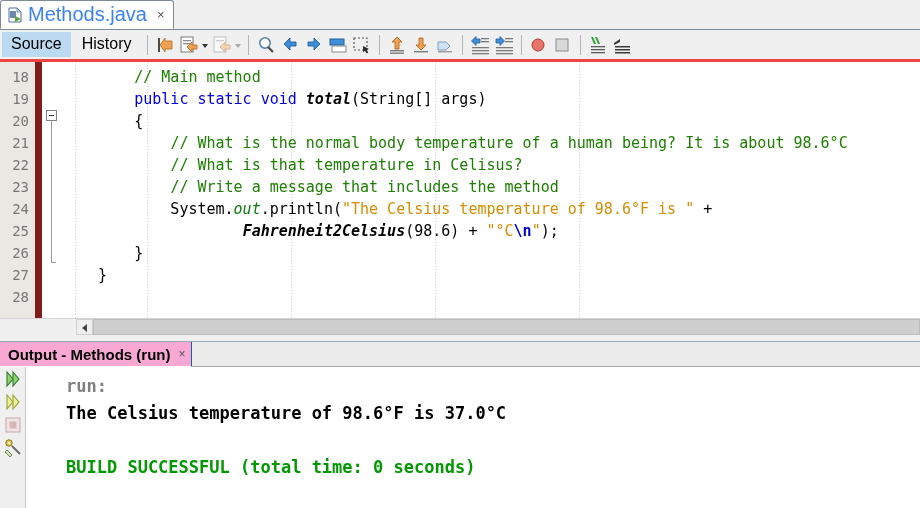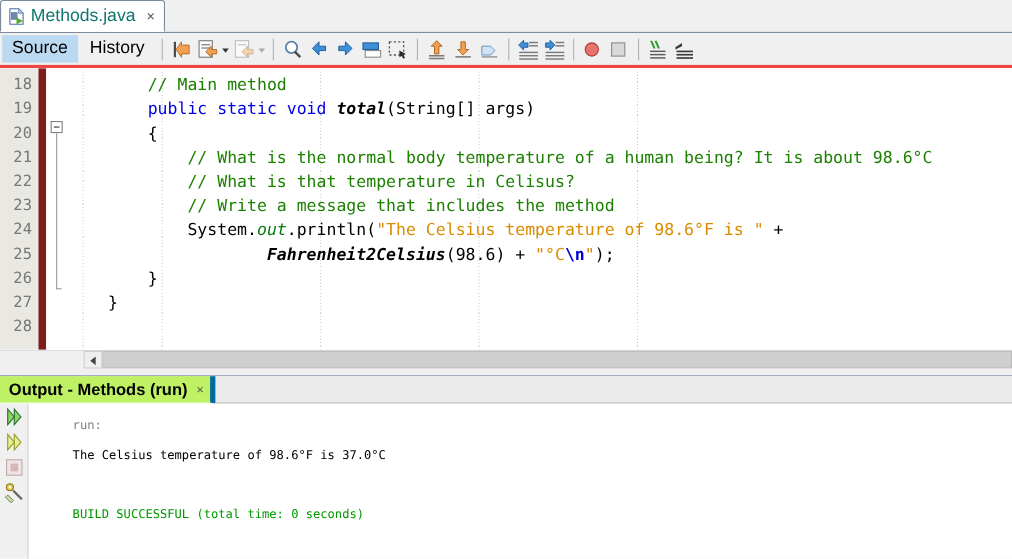--- a/index.html
+++ b/index.html
@@ -30,22 +30,22 @@
     border: 1px solid #7c8a9a;
     border-bottom: 1px solid #ffffff;
     border-top-left-radius: 3px;
     border-top-right-radius: 3px;
     margin-left: 0px;
     position: relative;
     z-index: 3;
   }
   .filetab .ft-icon { width: 16px; height: 16px; margin-right: 5px; position: relative; flex: none; }
   .filetab .ft-label {
-    font-size: 16px;
-    color: #0f766e;
+    font-size: 20px;
+    color: #3b82f6;
     font-family: "Liberation Sans", sans-serif;
     white-space: nowrap;
     padding-right: 8px;
   }
   .filetab .ft-close {
     font-size: 13px; color: #555; cursor: default;
     line-height: 1; padding: 0 2px;
     font-family: "Liberation Sans", sans-serif;
   }
 
@@ -189,24 +189,24 @@
   .outwrap { flex: 1; display: flex; flex-direction: column; background: #f0f0f0; min-height: 0; }
   .outtabstrip {
     height: 26px;
     display: flex;
     align-items: stretch;
     background: #e8e8e8;
     border-top: 1px solid #9aa7b4;
     flex: none;
   }
   .outtab {
-    background: #bef264;
+    background: #f9a8d4;
     display: flex; align-items: center;
     padding: 0 6px 0 8px;
-    border-right: 5px solid #0369a1;
+    border-right: 1px solid #0369a1;
     border-bottom: 1px solid #ffffff;
   }
   .outtab .ot-label {
     font-size: 15px; font-weight: bold; color: #000;
     white-space: nowrap; padding-right: 8px;
   }
   .outtab .ot-close { font-size: 12px; color: #555; }
   .outtabfill { flex: 1; background: #ebebeb; border-bottom: 1px solid #a8a8a8; }
 
   .outbody { flex: 1; display: flex; min-height: 0; background: #ffffff; }
@@ -215,24 +215,25 @@
     background: #f0f0f0;
     border-right: 1px solid #c8c8c8;
     padding-top: 2px;
     display: flex; flex-direction: column; align-items: center;
   }
   .outtools .oi { width: 20px; height: 20px; margin-bottom: 3px; position: relative; }
   .outtext {
     flex: 1; background: #ffffff;
     padding: 6px 0 0 40px;
     font-family: "DejaVu Sans Mono", monospace;
-    font-size: 11px;
+    font-size: 17px;
     line-height: 27px;
     white-space: pre;
     overflow: hidden;
+    font-weight: bold;
   }
   .o-dim { color: #808080; }
   .o-black { color: #000000; }
   .o-green { color: #009900; }
 </style>
 </head>
 <body>
 
 <div id="app">
 

